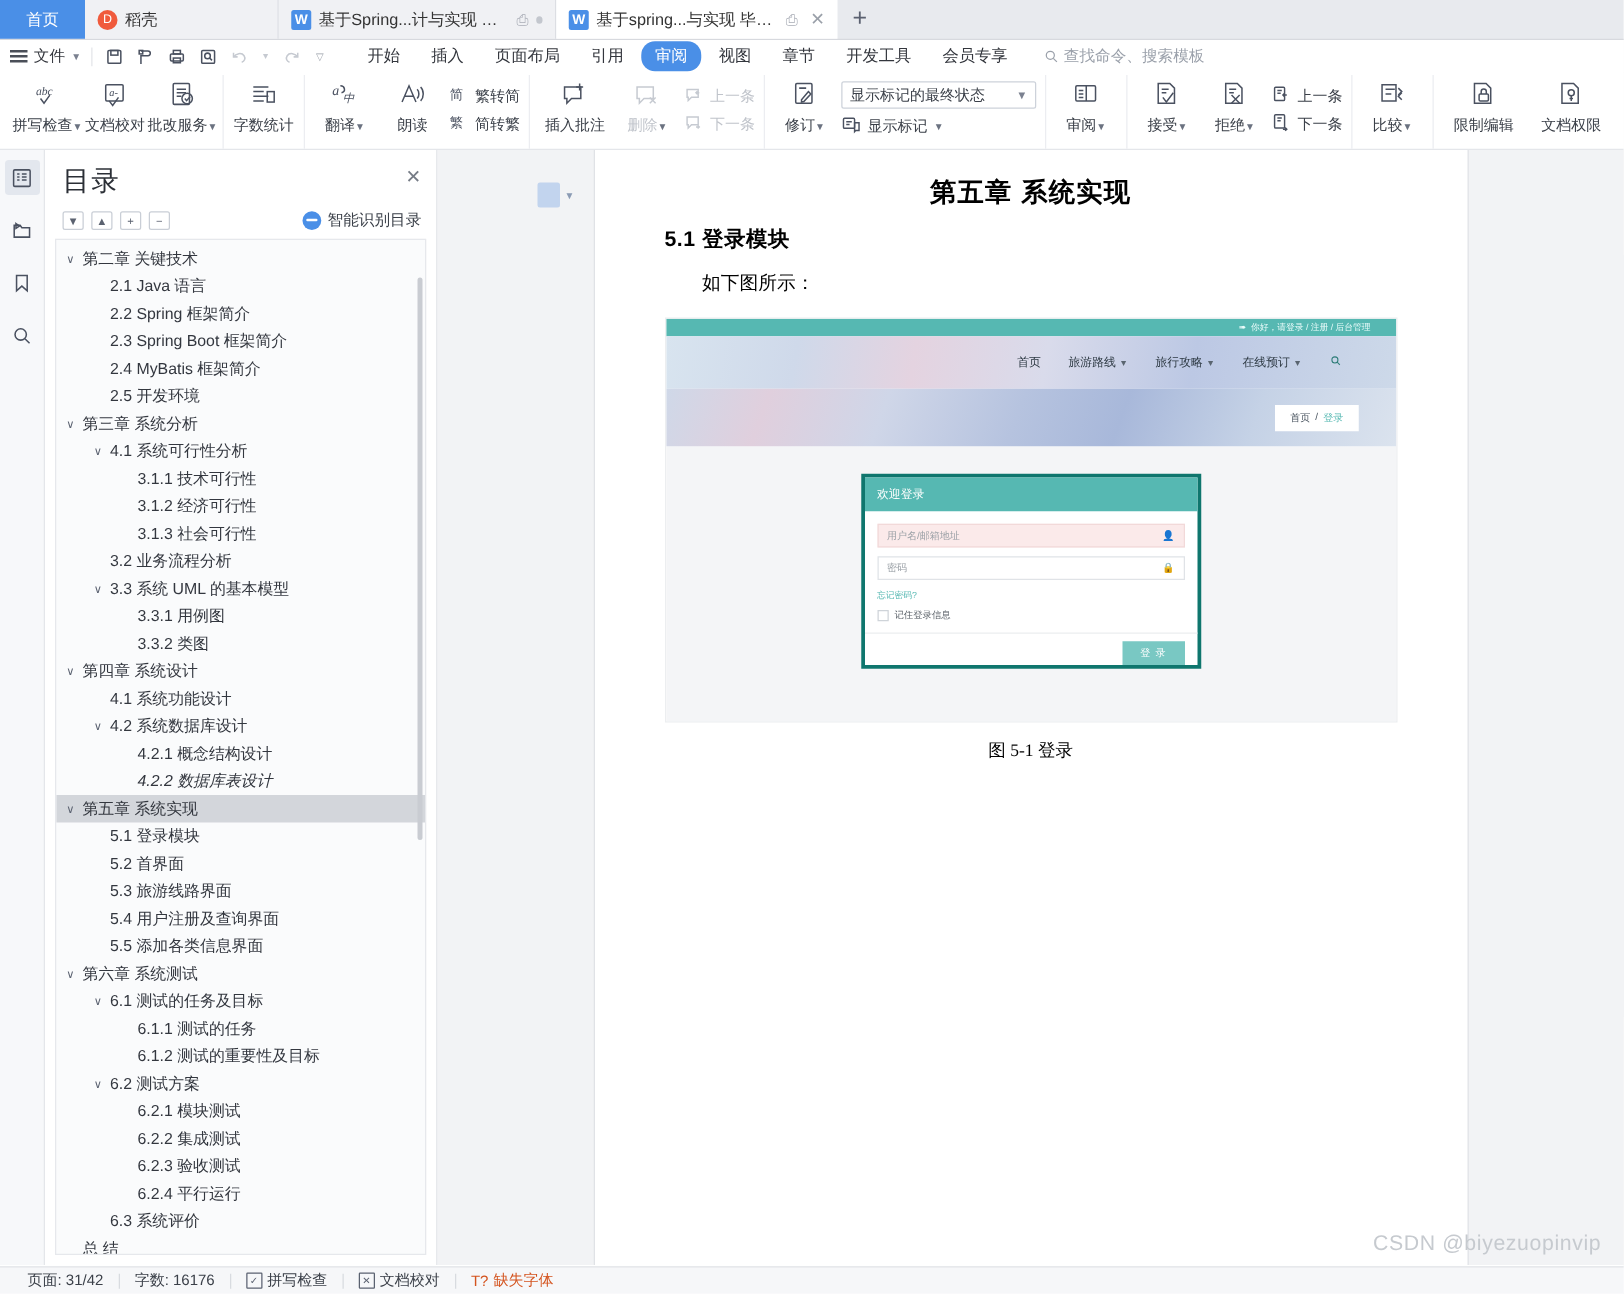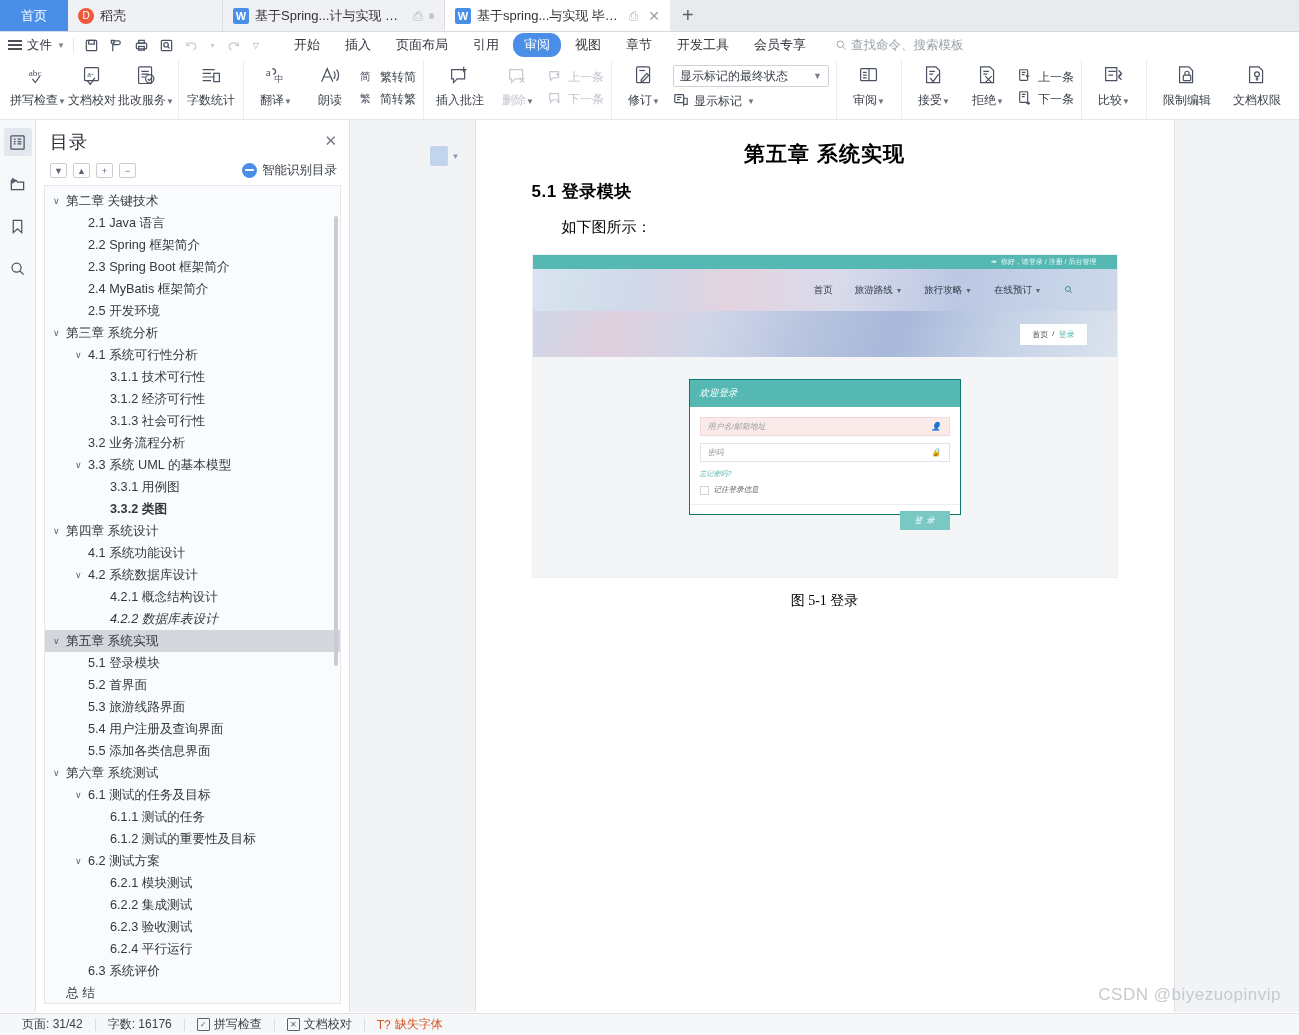--- a/index.html
+++ b/index.html
@@ -68,21 +68,21 @@
     font-size: 12px; color:#3c4插;
   }
   .rgroup { display:flex; align-items:flex-start; padding: 0 5px; height: 100%;
             border-right: 1px solid #ecedf1; }
   .rgroup:last-child{ border-right:none; }
   .rbtn {
     width: 54px; display:flex; flex-direction:column; align-items:center;
     justify-content:flex-start; padding-top: 3px; gap: 2px; color:#3b4049;
     font-size: 12px; line-height: 14px;
   }
-  .rbtn .ico { height: 28px; display:flex; align-items:center; justify-content:flex-end; }
+  .rbtn .ico { height: 28px; display:flex; align-items:center; justify-content:flex-end;font-style:italic; }
   .rbtn .lbl { white-space:nowrap; font-size: 12px; }
   .rbtn .lbl .car { font-size: 8px; color:#6b7280; }
   .rbtn.dis { color:#c0c4cb; }
   .rbtn.wide { width: 62px; }
   .rbtn.xwide { width: 70px; }
   .rstack { display:flex; flex-direction:column; justify-content:center; gap:3px; height:56px; padding: 0 2px;}
   .rrow { display:flex; align-items:center; gap:5px; font-size:12px; color:#3b4049; white-space:nowrap;}
   .rrow.dis { color:#c0c4cb; }
   .sel-box {
     width: 156px; height: 22px; border:1px solid #cdd2da; border-radius:2px;
@@ -102,21 +102,21 @@
   }
   .rail-btn { width: 28px; height: 28px; display:flex; align-items:center; justify-content:center; border-radius:3px;}
   .rail-btn.sel { background:#e3e7ee; }
 
   
   .outline {
     width: 314px; background:#ffffff; border-right:1px solid #e0e2e6;
     display:flex; flex-direction:column;
   }
   .outline-head { padding: 10px 12px 0 14px; position:relative; }
-  .outline-title { font-size: 18px; color:#2b2f36; font-weight: 500; letter-spacing:1px;}
+  .outline-title { font-size: 22px; color:#2b2f36; font-weight: 500; letter-spacing:1px;}
   .outline-close { position:absolute; right: 12px; top: 12px; color:#767c86; font-size: 15px; }
   .outline-tools { display:flex; align-items:center; justify-content:space-between; padding: 8px 12px 6px 14px; }
   .tool-btns { display:flex; gap: 6px; }
   .tool-btn {
     width: 17px; height: 15px; border:1px solid #c9ced6; border-radius:2px;
     display:flex; align-items:center; justify-content:center; color:#5b6270; font-size:9px;
   }
   .smart { display:flex; align-items:center; gap:5px; font-size: 12.5px; color:#3b4049;}
   .smart .bubble { width:15px; height:15px; border-radius:50%; background:#4a8fe7; position:relative;}
   .smart .bubble::after{content:""; position:absolute; left:3px; top:6px; width:9px; height:2px;
@@ -174,21 +174,21 @@
   .shot-nav .n { font-size: 9.5px; color:#2e3a44; white-space:nowrap; }
   .shot-nav .n .car { font-size:7px; color:#5a6570; }
   .shot-hero {
     height: 46px; position:relative;
     background: linear-gradient(110deg,#cfd8e8 0%,#e0cfdd 14%,#cfd6e8 30%,#b6c3df 48%,#a8b8da 62%,#c5d2e6 80%,#dbe3ee 100%);
     display:flex; align-items:center; justify-content:flex-end; padding-right: 30px;
   }
   .crumb { background:#fff; padding: 5px 12px; font-size: 8px; color:#4a5560; display:flex; gap:4px;}
   .crumb .lnk { color:#56b8b2; }
   .shot-main { background:#f4f5f7; height: 222px; padding-top: 22px; display:flex; justify-content:center;}
-  .login-card { width: 272px; background:#fff; border:1px solid #0f766e; height: 136px; font-style: italic; }
+  .login-card { width: 272px; background:#fff; border:3px solid #0f766e; height: 156px; }
   .login-head { background:#56b8b2; color:#fff; font-size: 9.5px; padding: 7px 10px; }
   .login-body { padding: 10px 10px 0 10px; }
   .lfield {
     height: 19px; border:1px solid #e0e3e7; display:flex; align-items:center;
     justify-content:space-between; padding: 0 7px; font-size: 8px; color:#9aa0a6; margin-bottom: 7px;
   }
   .lfield.user { background:#fbeaea; border-color:#f2d9d9; }
   .lfield .ri { color:#b9bfc5; font-size: 8px; }
   .lforgot { font-size: 7px; color:#56b8b2; margin-bottom: 6px; }
   .lremember { display:flex; align-items:center; gap:5px; font-size: 7.5px; color:#5a6168; }
@@ -669,21 +669,21 @@
             <span>3.2  业务流程分析</span>
           </div>
           <div class="onode" style="padding-left: 30px;">
             <span class="chev">∨</span>
             <span>3.3  系统 UML 的基本模型</span>
           </div>
           <div class="onode" style="padding-left: 52px;">
             <span class="chev empty">∨</span>
             <span>3.3.1  用例图</span>
           </div>
-          <div class="onode" style="padding-left: 52px; font-weight: bold;">
+          <div class="onode" style="padding-left: 52px;">
             <span class="chev empty">∨</span>
             <span>3.3.2  类图</span>
           </div>
           <div class="onode" style="padding-left: 8px;">
             <span class="chev">∨</span>
             <span>第四章  系统设计</span>
           </div>
           <div class="onode" style="padding-left: 30px;">
             <span class="chev empty">∨</span>
             <span>4.1  系统功能设计</span>

